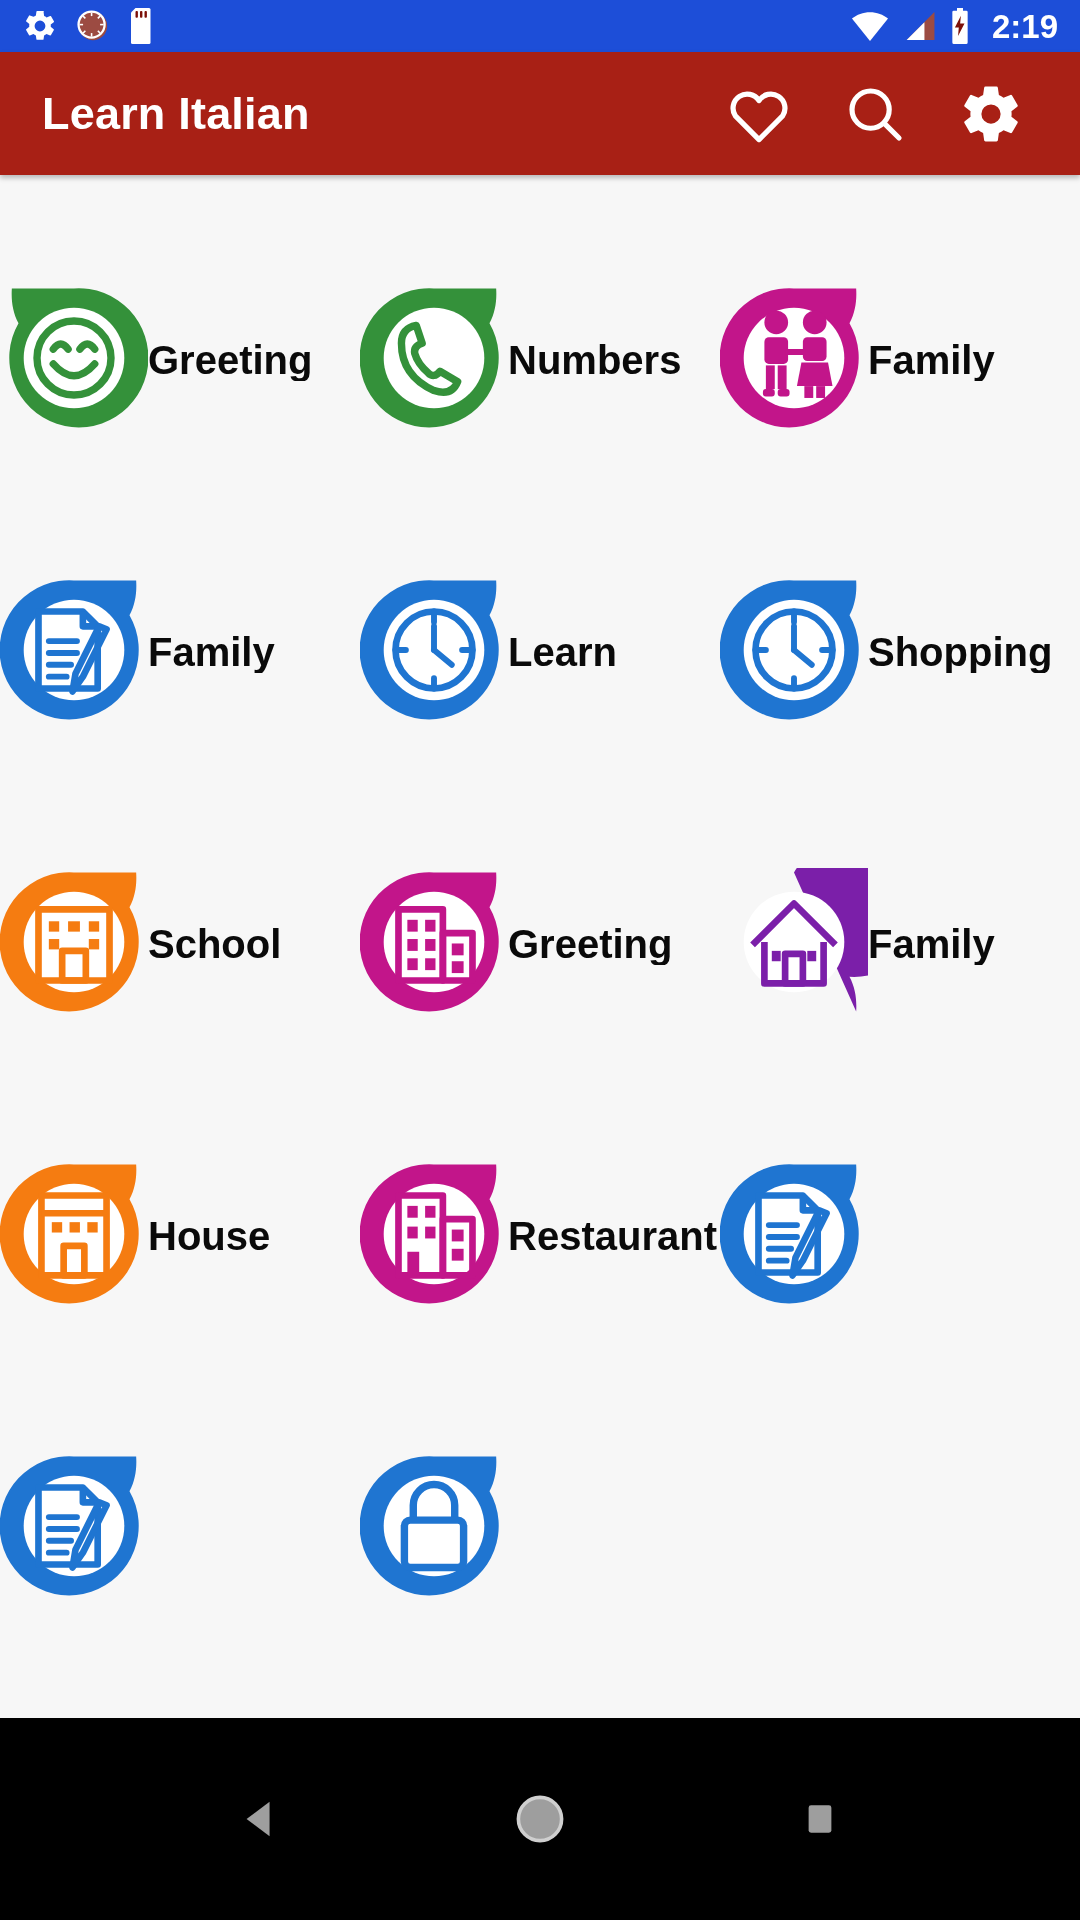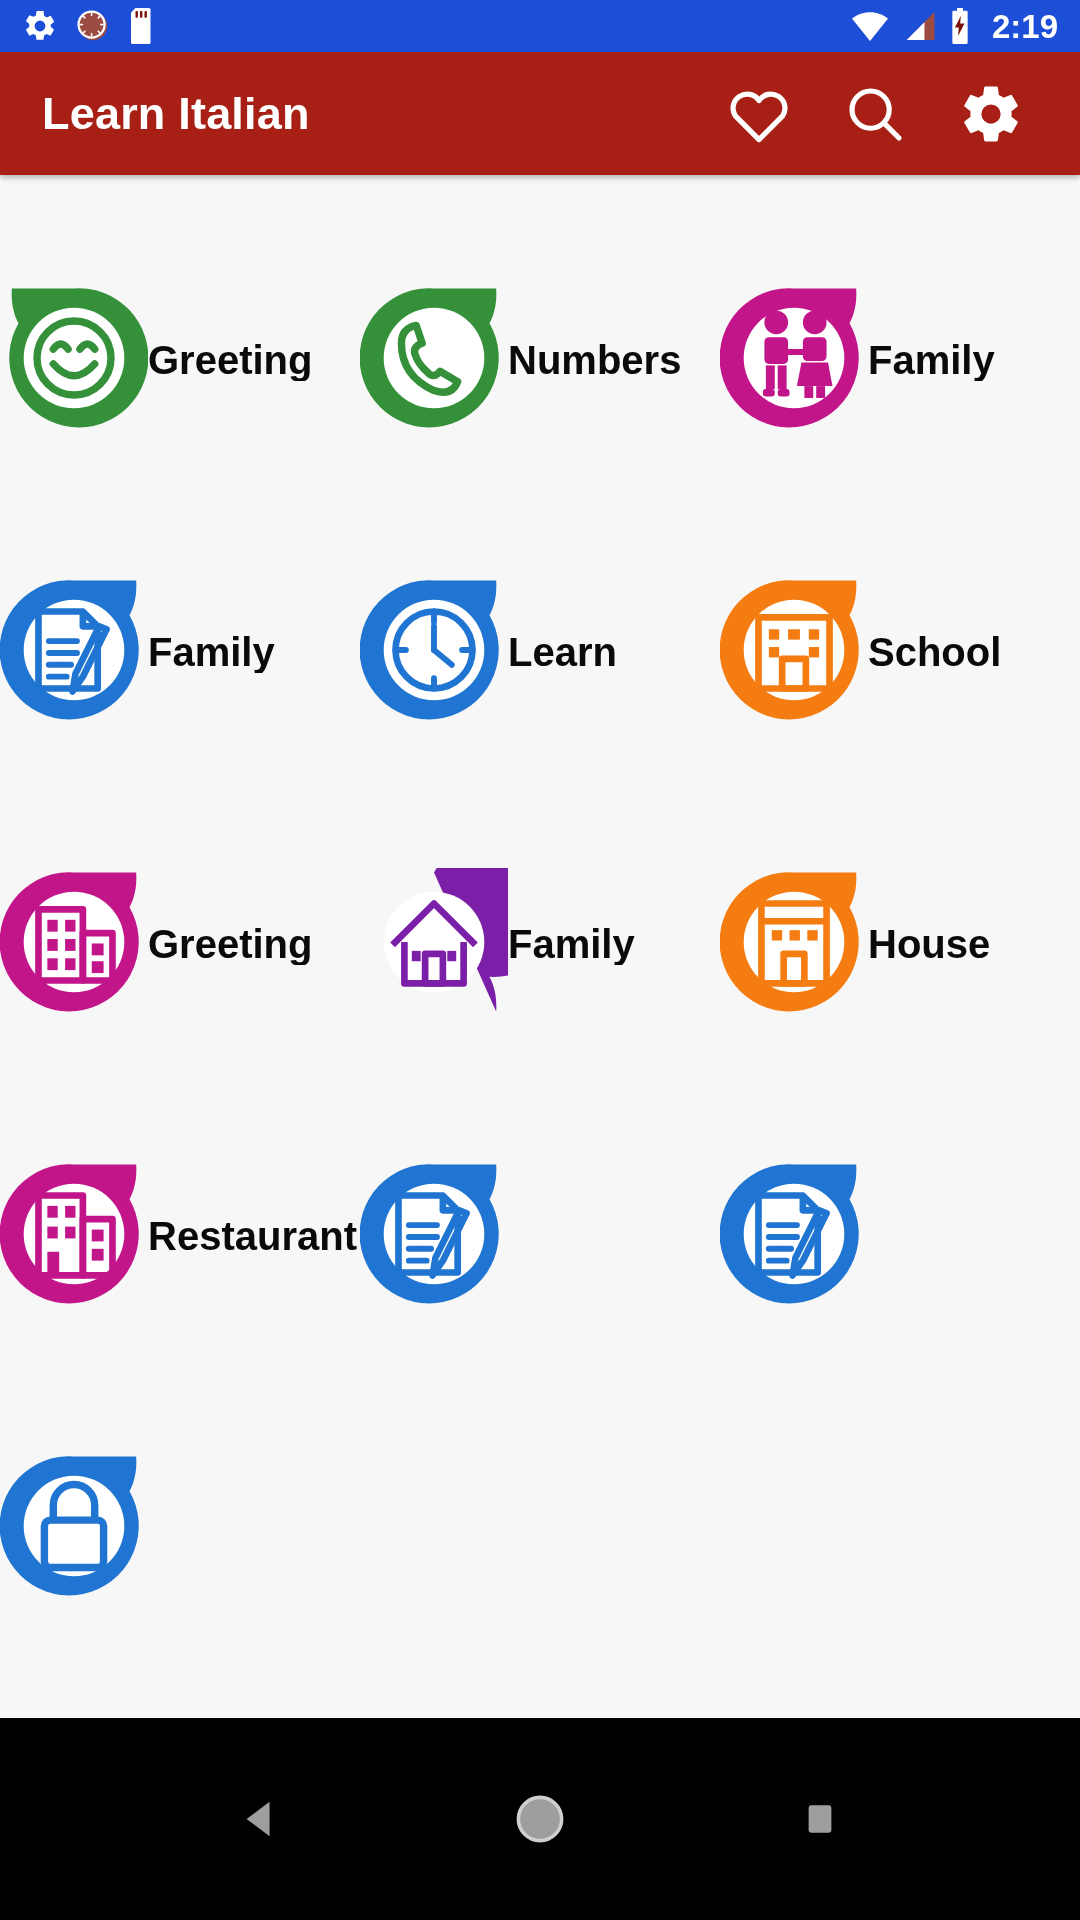--- a/index.html
+++ b/index.html
@@ -214,20 +214,36 @@
        <line x1="24" y1="50" x2="31" y2="50"></line>
                 <line x1="69" y1="50" x2="76" y2="50"></line>
        <line x1="50" y1="50" x2="50" y2="34"></line>
                 <line x1="50" y1="50" x2="62" y2="60"></line>
      </g>
    </svg></div>
           <div class="tile-label">Learn</div>
         </div>
         <div class="tile">
           <div class="tile-icon"><svg viewBox="0 0 100 100" width="148" height="148">
+     <path d="M50 3 A47 47 0 1 0 87.5 26.5 C91.5 19 92.5 11 92 3 Z" fill="#1f75d1"></path>
+     <circle cx="50" cy="50" r="34" fill="#ffffff"></circle>
+     <circle cx="50" cy="50" r="26" fill="none" stroke="#1f75d1" stroke-width="4.5"></circle>
+     <g stroke="#1f75d1" stroke-width="4" stroke-linecap="round">
+       <line x1="50" y1="24" x2="50" y2="31"></line>
+                <line x1="50" y1="69" x2="50" y2="76"></line>
+       <line x1="24" y1="50" x2="31" y2="50"></line>
+                <line x1="69" y1="50" x2="76" y2="50"></line>
+       <line x1="50" y1="50" x2="50" y2="34"></line>
+                <line x1="50" y1="50" x2="62" y2="60"></line>
+     </g>
+   </svg></div>
+          <div class="tile-label">Shopping</div>
+        </div>
+        <div class="tile">
+          <div class="tile-icon"><svg viewBox="0 0 100 100" width="148" height="148">
      <path d="M50 3 A47 47 0 1 0 87.5 26.5 C91.5 19 92.5 11 92 3 Z" fill="#f57c11"></path>
      <circle cx="50" cy="50" r="34" fill="#ffffff"></circle>
      <g fill="none" stroke="#f57c11" stroke-width="4.5" stroke-linejoin="round">
        <rect x="26" y="28" width="48" height="48"></rect>
        <rect x="42" y="56" width="16" height="20"></rect>
      </g>
      <g fill="#f57c11">
        <rect x="33" y="36" width="7" height="7"></rect>
                 <rect x="46" y="36" width="8" height="7"></rect>
                 <rect x="60" y="36" width="7" height="7"></rect>

